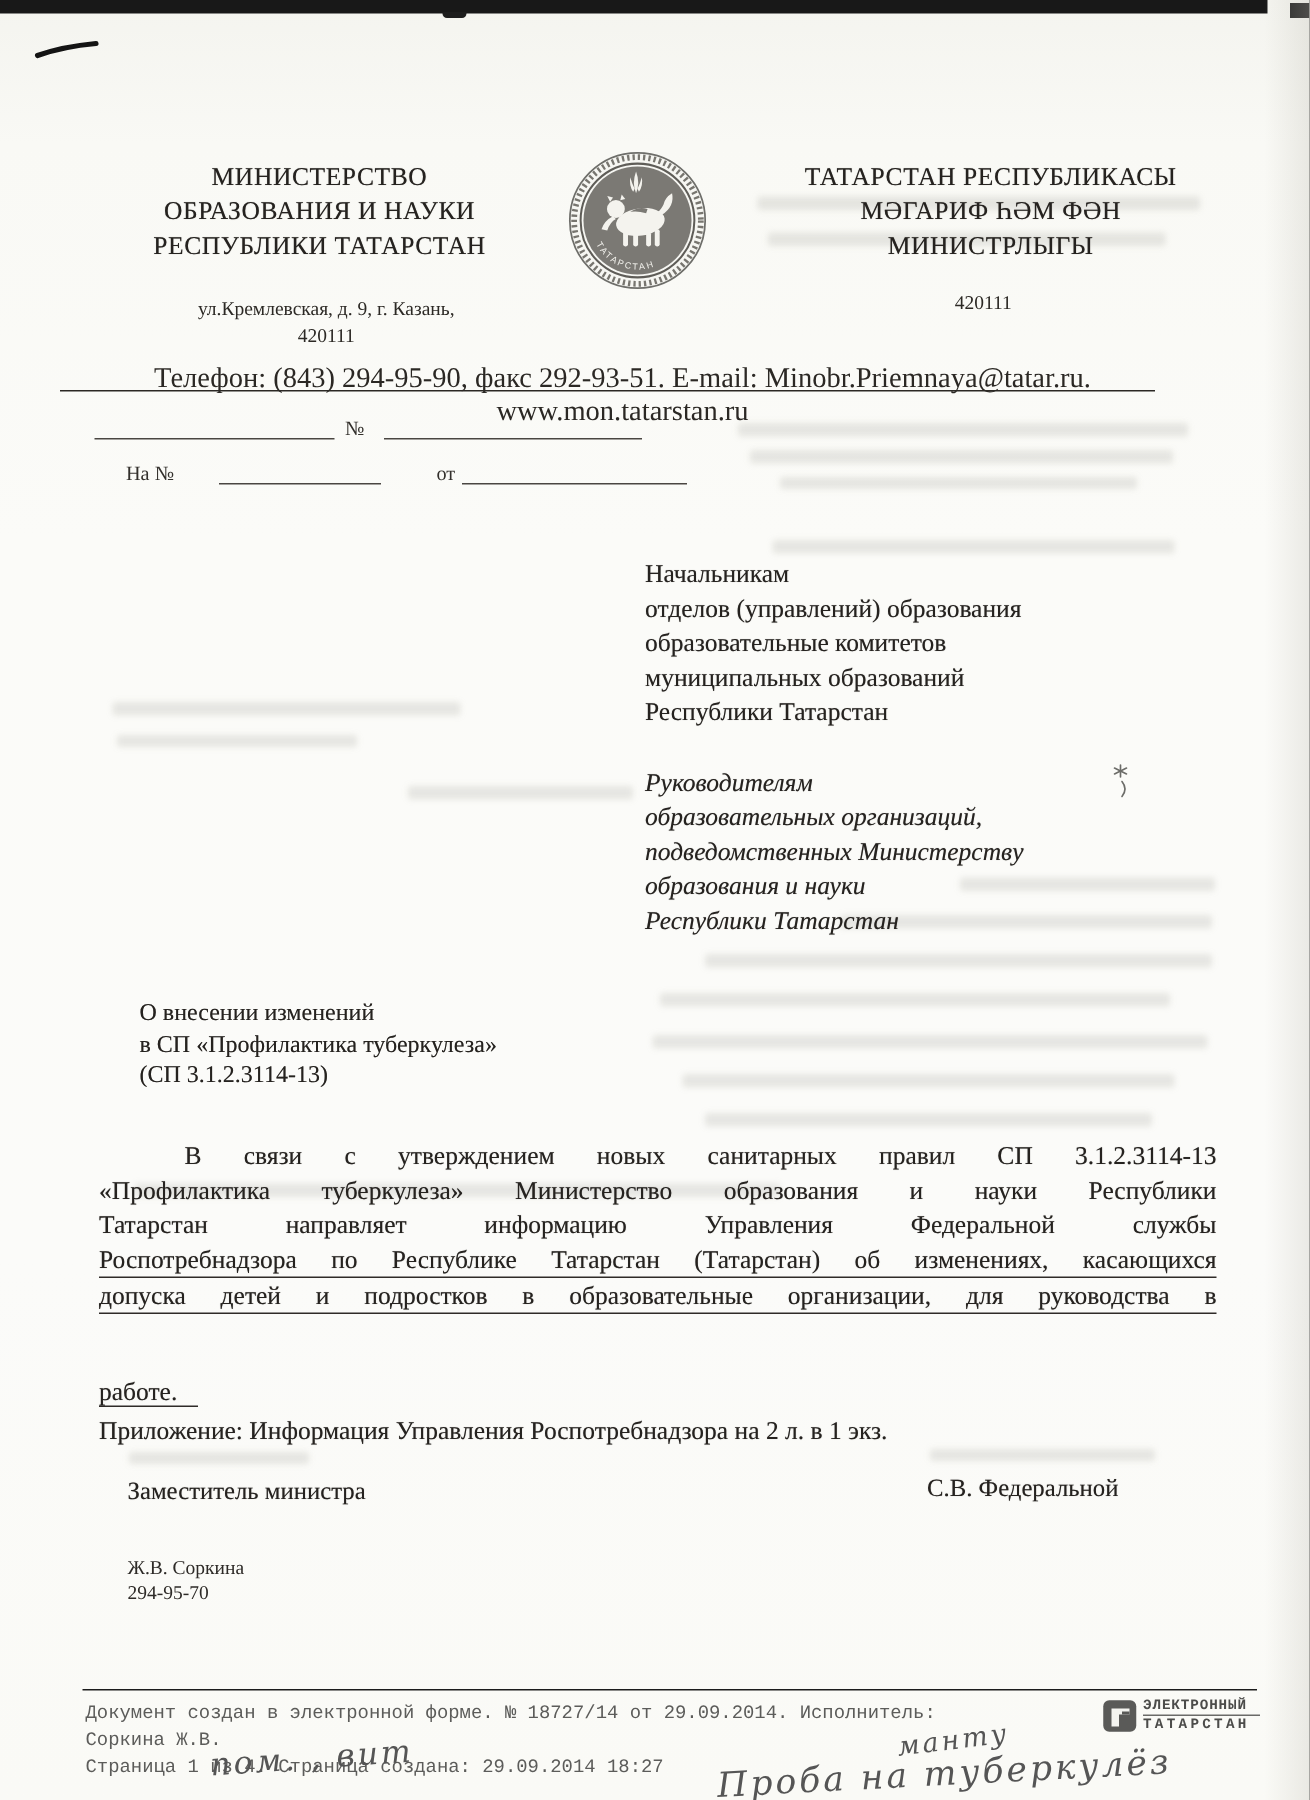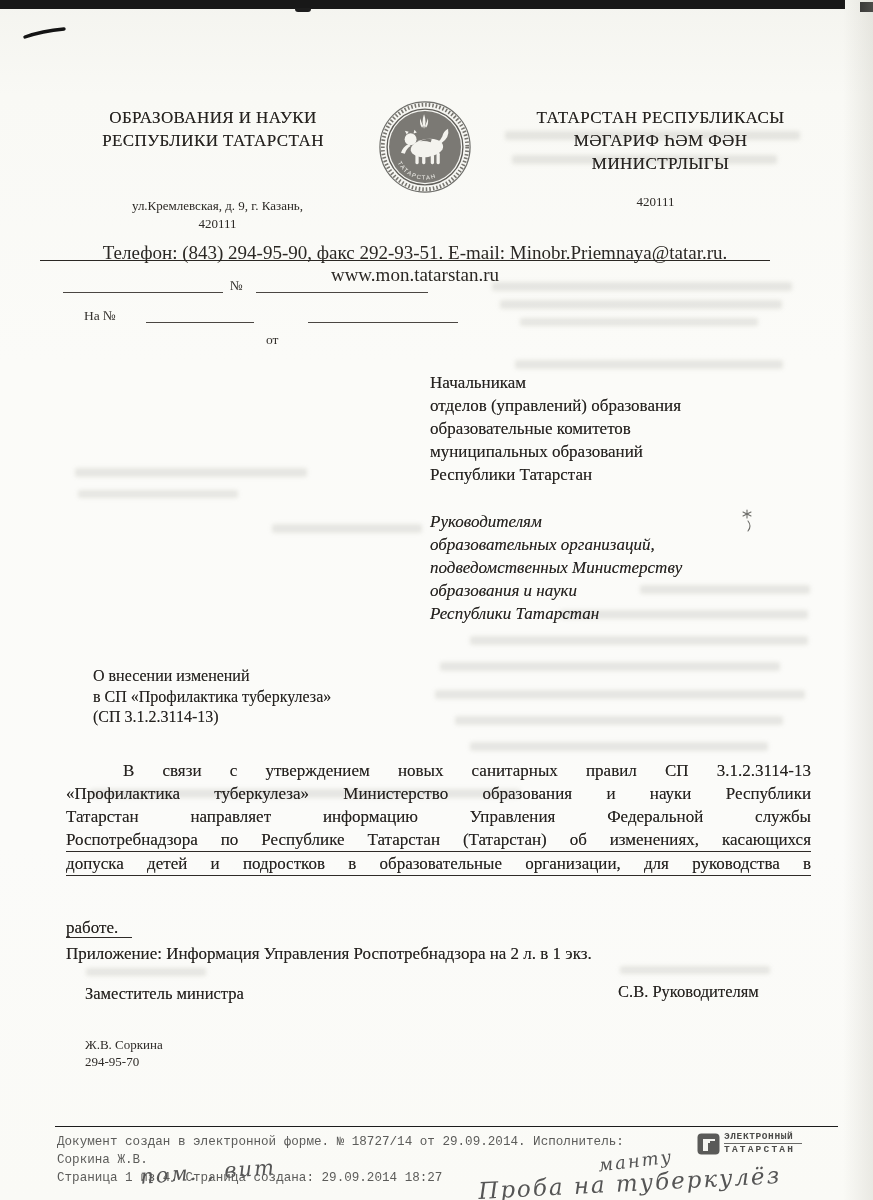--- a/index.html
+++ b/index.html
@@ -57,20 +57,21 @@
   <div class="bleed" style="left:470px;top:636px;width:338px;height:9px;"></div>
   <div class="bleed" style="left:440px;top:662px;width:340px;height:9px;"></div>
   <div class="bleed" style="left:435px;top:690px;width:370px;height:9px;"></div>
   <div class="bleed" style="left:455px;top:716px;width:328px;height:9px;"></div>
   <div class="bleed" style="left:470px;top:742px;width:298px;height:9px;"></div>
   <div class="bleed" style="left:90px;top:789px;width:430px;height:9px;"></div>
   <div class="bleed" style="left:86px;top:968px;width:120px;height:8px;"></div>
   <div class="bleed" style="left:620px;top:966px;width:150px;height:8px;"></div>
 
   <div class="abs org serif" style="left:48px;top:106px;width:330px;">
+    <div>МИНИСТЕРСТВО</div>
     <div>ОБРАЗОВАНИЯ И НАУКИ</div>
     <div>РЕСПУБЛИКИ ТАТАРСТАН</div>
   </div>
   <div class="abs addr serif" style="left:95px;top:197px;width:245px;">
     <div>ул.Кремлевская, д. 9, г. Казань,</div>
     <div>420111</div>
   </div>
 
   <svg class="abs" style="left:377px;top:99px;" width="96" height="96" viewBox="0 0 100 100">
     <circle cx="50" cy="50" r="47" fill="#f6f6f2" stroke="#6e6e6a" stroke-width="1.2"></circle>
@@ -111,21 +112,21 @@
 
   <div class="abs contact serif" style="left:45px;top:242px;width:740px;">Телефон: (843) 294-95-90, факс 292-93-51. E-mail: Minobr.Priemnaya@tatar.ru. www.mon.tatarstan.ru</div>
   <div class="abs" style="left:40px;top:260px;width:730px;border-top:1.6px solid #2b2824;"></div>
 
   <div class="abs refline" style="left:63px;top:278px;width:160px;"></div>
   <div class="abs reflabel serif" style="left:230px;top:278px;">№</div>
   <div class="abs refline" style="left:256px;top:278px;width:172px;"></div>
 
   <div class="abs reflabel serif" style="left:84px;top:308px;">На №</div>
   <div class="abs refline" style="left:146px;top:308px;width:108px;"></div>
-  <div class="abs reflabel serif" style="left:266px;top:308px;margin-top:24px;">от</div>
+  <div class="abs reflabel serif" style="left:291px;top:308px;">от</div>
   <div class="abs refline" style="left:308px;top:308px;width:150px;"></div>
 
   <div class="abs addressee serif" style="left:430px;top:371px;width:370px;">
     <div>Начальникам</div>
     <div>отделов (управлений) образования</div>
     <div>образовательные комитетов</div>
     <div>муниципальных образований</div>
     <div>Республики Татарстан</div>
   </div>
   <div class="abs addressee serif" style="left:430px;top:510px;width:370px;font-style:italic;">
@@ -157,32 +158,32 @@
     <div class="bline">Татарстан направляет информацию Управления Федеральной службы</div>
     <div class="bline uline">Роспотребнадзора по Республике Татарстан (Татарстан) об изменениях, касающихся</div>
     <div class="bline uline">допуска детей и подростков в образовательные организации, для руководства в</div>
     <div class="bline" style="text-align:right;text-align-last:left;margin-top:40px;">
       <span class="uline" style="padding-right:14px;">работе.</span>
     </div>
     <div style="margin-top:3px;">Приложение: Информация Управления Роспотребнадзора на 2 л. в 1 экз.</div>
   </div>
 
   <div class="abs serif" style="left:85px;top:984px;font-size:16.5px;text-shadow:0 0 .5px rgba(40,38,35,.5);">Заместитель министра</div>
-  <div class="abs serif" style="left:618px;top:982px;font-size:16.5px;text-shadow:0 0 .5px rgba(40,38,35,.5);">С.В. Руководителям</div>
+  <div class="abs serif" style="left:618px;top:982px;font-size:16.5px;text-shadow:0 0 .5px rgba(40,38,35,.5);">С.В. Федеральной</div>
 
   <div class="abs serif" style="left:85px;top:1037px;font-size:13px;color:#2d2a27;">Ж.В. Соркина</div>
   <div class="abs serif" style="left:85px;top:1054px;font-size:13px;color:#2d2a27;">294-95-70</div>
 
   <div class="abs" style="left:55px;top:1126px;width:783px;border-top:1.6px solid #1c1c1c;"></div>
   <div class="abs footertxt sans" style="left:57px;top:1133px;width:580px;">
     <div>Документ создан в электронной форме. № 18727/14 от 29.09.2014. Исполнитель: Соркина Ж.В.</div>
     <div>Страница 1 из 4. Страница создана: 29.09.2014 18:27</div>
   </div>
 
-  <div class="abs" style="left:697px;top:1132px;display:flex;align-items:center;gap:4px;">
+  <div class="abs" style="left:735px;top:1132px;display:flex;align-items:center;gap:4px;">
     <svg width="23" height="22" viewBox="0 0 23 22">
       <rect x="0.5" y="0.5" width="22" height="21" rx="4" fill="#5a5a58"></rect>
       <path d="M6,6 h12 v4 h-7 v8 h-5 z" fill="#f4f4f0"></path>
       <path d="M13,8 h5 v2 h-5 z" fill="#5a5a58"></path>
     </svg>
     <div class="sans">
       <div class="logotxt">ЭЛЕКТРОННЫЙ</div>
       <div style="border-top:1px solid #6a6a68;margin:1px 0;width:78px;"></div>
       <div class="logotxt logotxt2">ТАТАРСТАН</div>
     </div>

